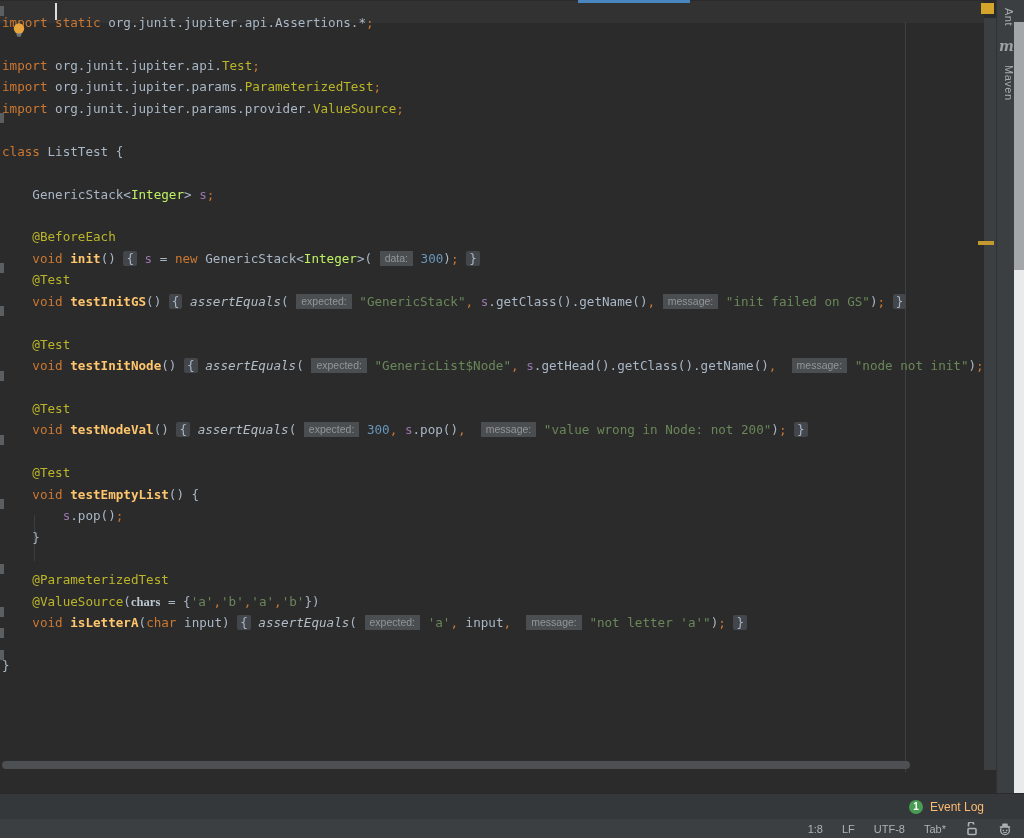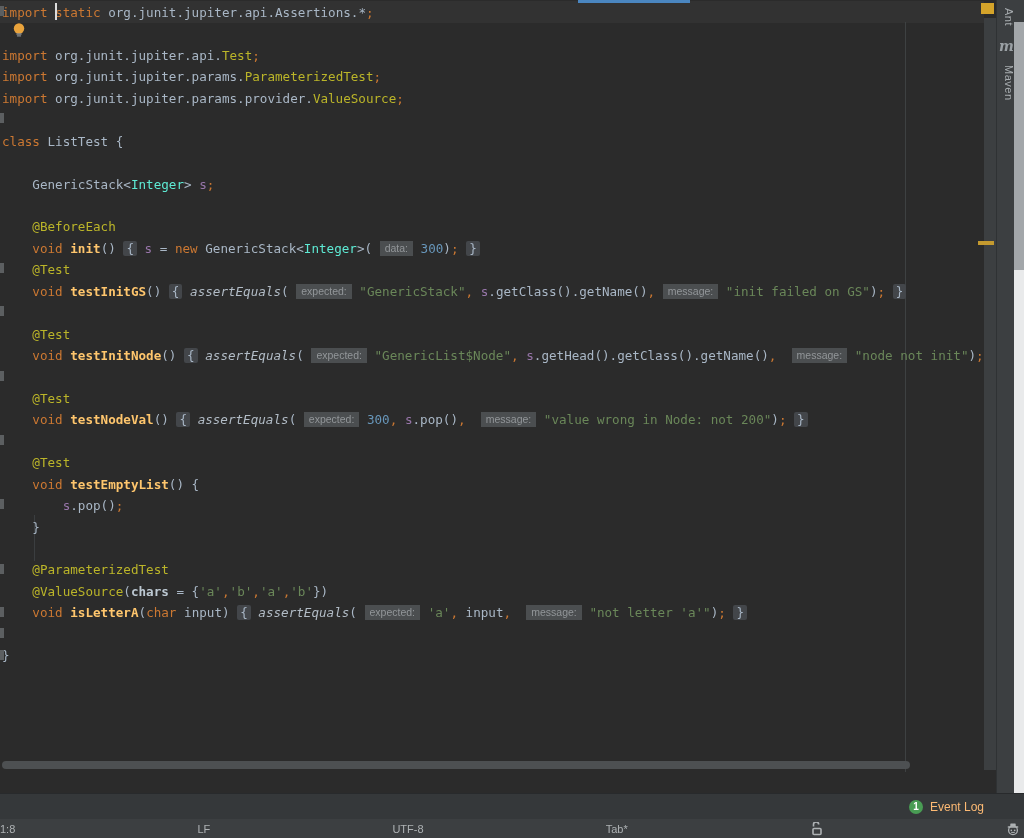--- a/index.html
+++ b/index.html
@@ -6,35 +6,35 @@
   html,body { width:1024px; height:838px; overflow:hidden; background:#2b2b2b;
               font-family:"Liberation Sans", sans-serif; }
   #stage { position:relative; width:1024px; height:838px; background:#2b2b2b; }
 
   
   #editor { position:absolute; left:0; top:0; width:996px; height:793px; background:#2b2b2b; overflow:hidden; }
   #caret-line { position:absolute; left:0; top:1px; width:984px; height:22px; background:#323232; }
   #margin-guide { position:absolute; left:905px; top:22px; width:1px; height:750px; background:#3e4142; }
   #indent-guide-1 { position:absolute; left:34px; top:515px; width:1px; height:46px; background:#3b3e40; }
 
-  #code-area { position:absolute; left:2px; top:2px; width:994px;
+  #code-area { position:absolute; left:2px; top:12px; width:994px;
                font-family:"DejaVu Sans Mono", monospace; font-size:12.6px; }
   .line { height:21.45px; line-height:21.45px; white-space:pre; }
 
   .t-pl  { color:#a9b7c6; }
   .t-kw  { color:#cc7832; }
   .t-ann { color:#bbb529; }
   .t-str { color:#6a8759; }
   .t-num { color:#6897bb; }
   .t-fld { color:#9876aa; }
   .t-mth { color:#ffc66d; font-weight:bold; }
   .t-pun { color:#cc7832; }
-  .t-cls { color:#5eead4; }
+  .t-cls { color:#bef264; }
   .t-itl { color:#b2bcc6; font-style:italic; font-weight:normal; }
-  .t-attr{ color:#bcc8d2; font-weight:bold; }
+  .t-attr{ color:#bcc8d2; font-weight:bold;font-family:Liberation Serif, serif; }
   .t-fold{ color:#a9b7c6; background:#43464a; border-radius:2px; padding:0 3px; }
   .t-hint{ display:inline-block; background:#4b4e50; color:#929699; border-radius:0;
            padding:0 5px; font-size:10.5px; line-height:15px; vertical-align:1px;
            font-family:"Liberation Sans", sans-serif; }
 
   .gutter-mark { position:absolute; left:0; width:4px; height:10px; background:#5c5f61; }
 
   #caret { position:absolute; left:55px; top:3px; width:2px; height:17px; background:#dcdcdc; }
   #bulb  { position:absolute; left:10px; top:21px; width:18px; height:18px; }
 
@@ -64,22 +64,22 @@
 
   
   #status-upper { position:absolute; left:0; top:793px; width:1024px; height:26px;
                   background:#35383a; border-top:1px solid #282a2c;
                   display:flex; align-items:center; justify-content:flex-end; padding-right:40px; gap:7px; }
   #event-badge { width:14px; height:14px; border-radius:50%; background:#499c54; color:#fff;
                  font-size:10px; font-weight:bold; text-align:center; line-height:14px; }
   #event-log-label { color:#fdba74; font-size:12px;text-align:right; }
 
   #status-lower { position:absolute; left:0; top:819px; width:1024px; height:19px;
-                  background:#3c3f41; display:flex; align-items:center; justify-content:space-between;
-                  padding-right:4px; gap:19px; }
+                  background:#3c3f41; display:flex; align-items:center; justify-content:flex-end;
+                  padding-right:12px; gap:19px; }
   .widget { color:#aeb2b4; font-size:11px; }
   .sicon  { width:14px; height:14px; display:inline-block; }
 </style>
 </head>
 <body>
 
 <div id="stage">
 
   <div id="editor">
     <div id="caret-line"></div>

